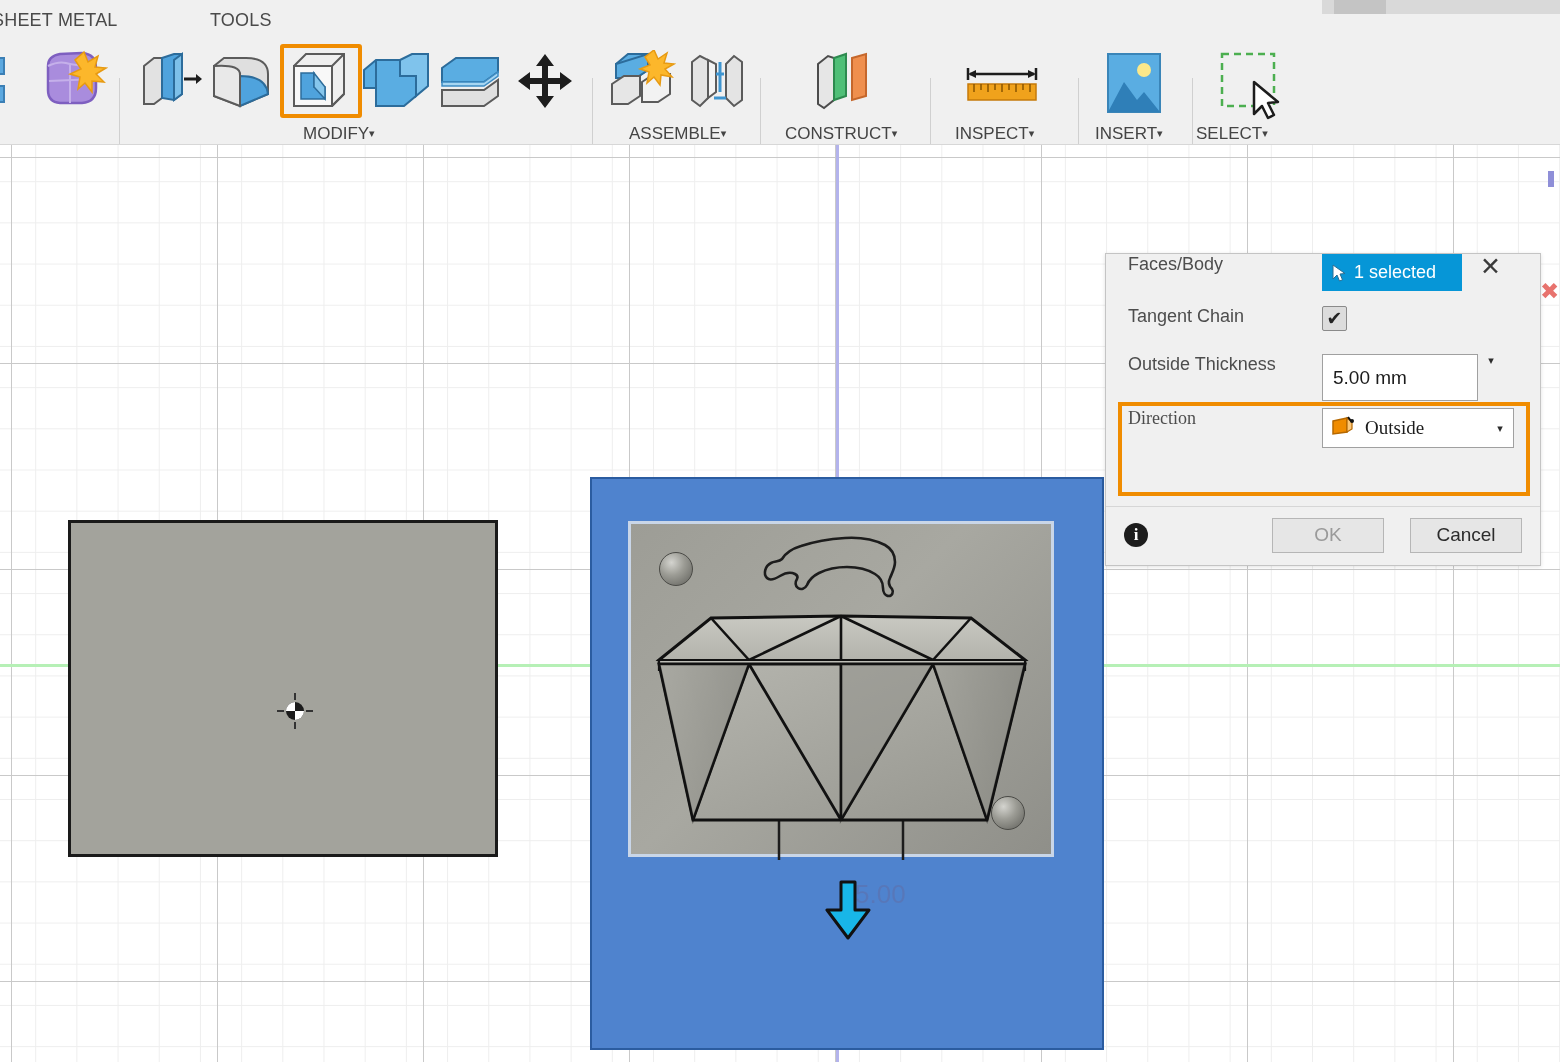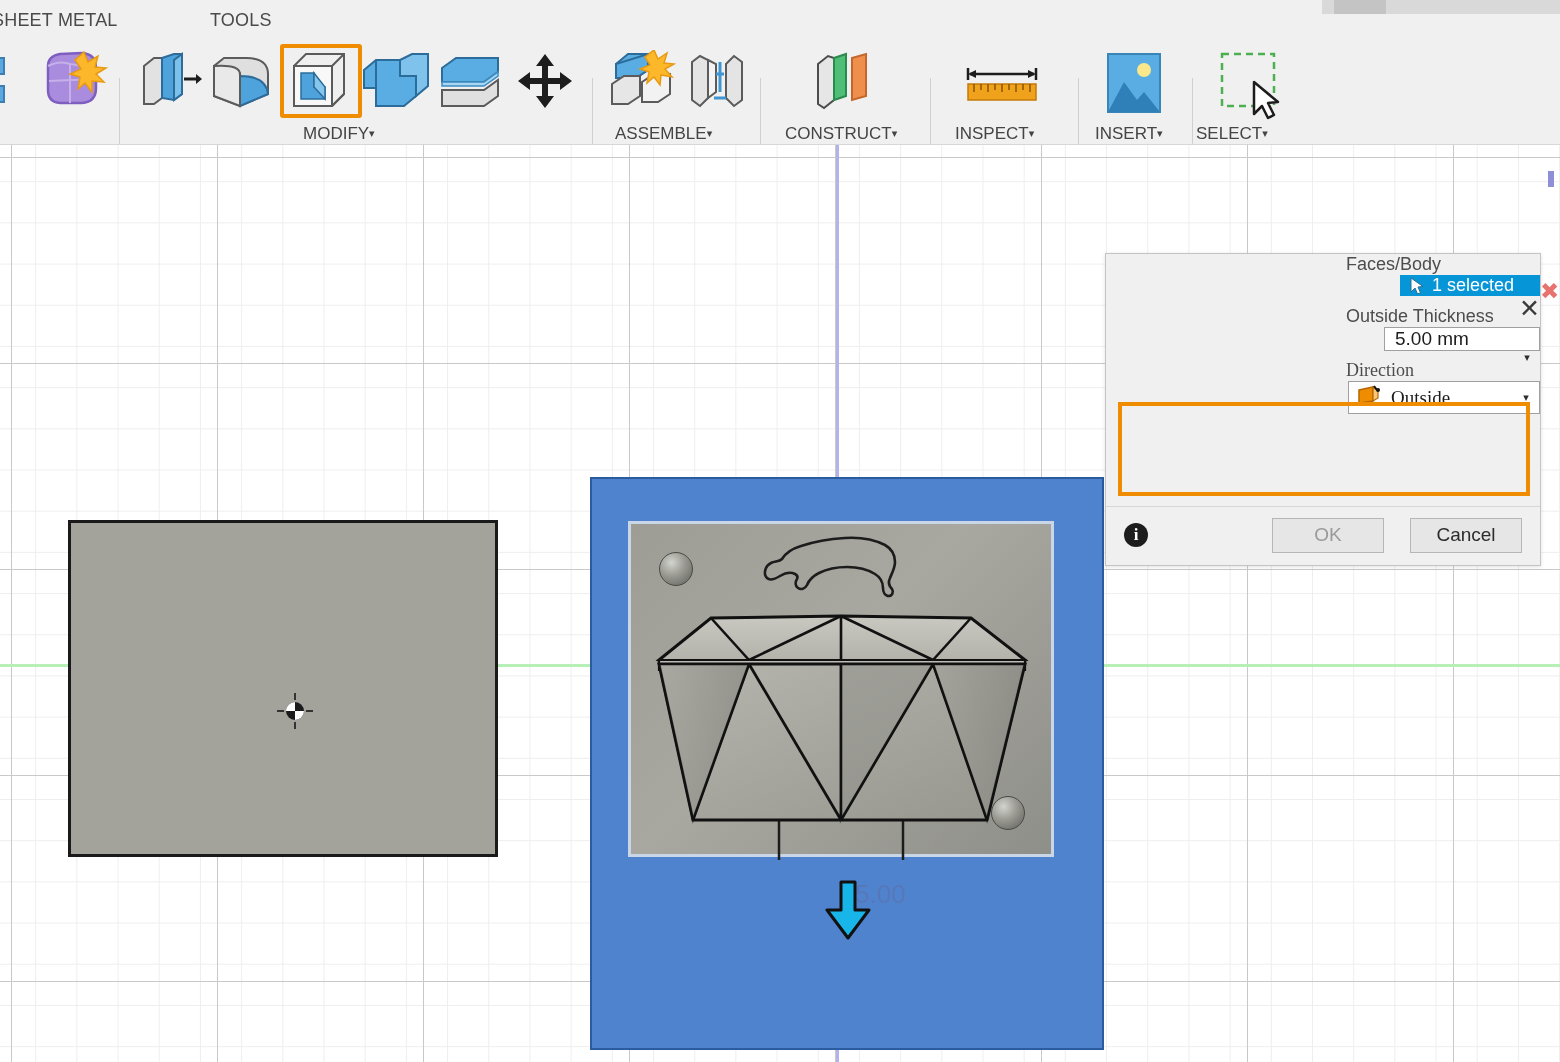--- a/index.html
+++ b/index.html
@@ -155,21 +155,21 @@
     width: 19px; height: 19px; border-radius: 50%; background: #2e2e2e;
     position: relative;
   }
   .collapse-icon::after {
     content: ""; position: absolute; left: 4px; top: 8.5px;
     width: 11px; height: 2.5px; background: #fff;
   }
   .dlg-title-text { font-size: 17px; color: #3d3d3d; letter-spacing: .4px; }
 
   .dlg-body { position: relative; padding: 0; }
-  .row { display: flex; align-items: flex-end; height: 52px; padding-left: 22px; flex-direction: column; }
+  .row { display: flex; align-items: flex-start; height: 52px; padding-left: 22px; }
   .row .lbl { width: 194px; font-size: 18px; color: #4d4d4d; }
 
   .sel-chip {
     background: #0696d7; color: #fff; height: 37px; min-width: 140px;
     display: flex; align-items: center; gap: 7px; padding: 0 15px 0 10px;
     font-size: 18px;
   }
   .cursor-glyph { width: 15px; height: 18px; }
   .clear-x {
     margin-left: 18px; font-size: 25px; color: #3a3a3a; line-height: 1;
@@ -177,21 +177,21 @@
   }
   .chk {
     width: 25px; height: 25px; background: #dcdcdc;
     border: 1px solid #8a8a8a; border-radius: 2px;
     display: flex; align-items: center; justify-content: center;
     font-size: 19px; color: #232323; line-height: 1;
     font-family: "DejaVu Sans", sans-serif;
   }
 
   .inputbox {
-    height: 34px; background: #ffffff; border: 1px solid #a0a0a0;
+    height: 47px; background: #ffffff; border: 1px solid #a0a0a0;
     display: flex; align-items: center; padding-left: 10px;
     font-size: 19px; color: #1c1c1c;
   }
   .ddcaret {
     width: 26px; text-align: center; font-size: 11px; color: #2c2c2c;
   }
   .thickness-field { width: 156px; }
   .direction-field {
     width: 192px; height: 40px; background: #fff; border: 1px solid #a0a0a0;
     display: flex; align-items: center; padding-left: 8px; gap: 10px;
@@ -381,21 +381,21 @@
       <div class="ic" style="left:1218px;top:14px;">
         <svg width="76" height="70" viewBox="0 0 76 70">
           <rect x="4" y="4" width="52" height="52" fill="none" stroke="#4caf50" stroke-width="2.5" stroke-dasharray="7 5"></rect>
           <path d="M36 32 L36 64 L44 56 L50 68 L56 65 L50 53 L60 52 Z" fill="#ffffff" stroke="#1d1d1d" stroke-width="2.5" stroke-linejoin="round"></path>
         </svg>
       </div>
 
       <div class="grouplabel" style="left:303px;top:88px;">
         <span>MODIFY</span><span class="caret">▾</span>
       </div>
-      <div class="grouplabel" style="left:615px;top:88px;">
+      <div class="grouplabel" style="left:629px;top:88px;">
         <span>ASSEMBLE</span><span class="caret">▾</span>
       </div>
       <div class="grouplabel" style="left:785px;top:88px;">
         <span>CONSTRUCT</span><span class="caret">▾</span>
       </div>
       <div class="grouplabel" style="left:955px;top:88px;">
         <span>INSPECT</span><span class="caret">▾</span>
       </div>
       <div class="grouplabel" style="left:1095px;top:88px;">
         <span>INSERT</span><span class="caret">▾</span>
@@ -501,20 +501,24 @@
           <span class="cursor-glyph">
             <svg width="15" height="18" viewBox="0 0 15 18">
               <path d="M1 1 L1 15 L5 11 L7.5 17 L10.5 15.8 L8 10 L13 9.5 Z" fill="#fff" stroke="#2a6e93" stroke-width="1"></path>
             </svg>
           </span>
           <span>1 selected</span>
         </div>
         <div class="clear-x">✕</div>
       </div>
 
+      <div class="row" style="height:48px;">
+        <div class="lbl">Tangent Chain</div>
+        <div class="chk">✔</div>
+      </div>
 
       <div class="row" style="height:54px;">
         <div class="lbl">Outside Thickness</div>
         <div class="inputbox thickness-field">5.00 mm</div>
         <div class="ddcaret">▾</div>
       </div>
 
       <div class="row" style="height:54px;font-family:Liberation Serif, serif;">
         <div class="lbl">Direction</div>
         <div class="direction-field">

